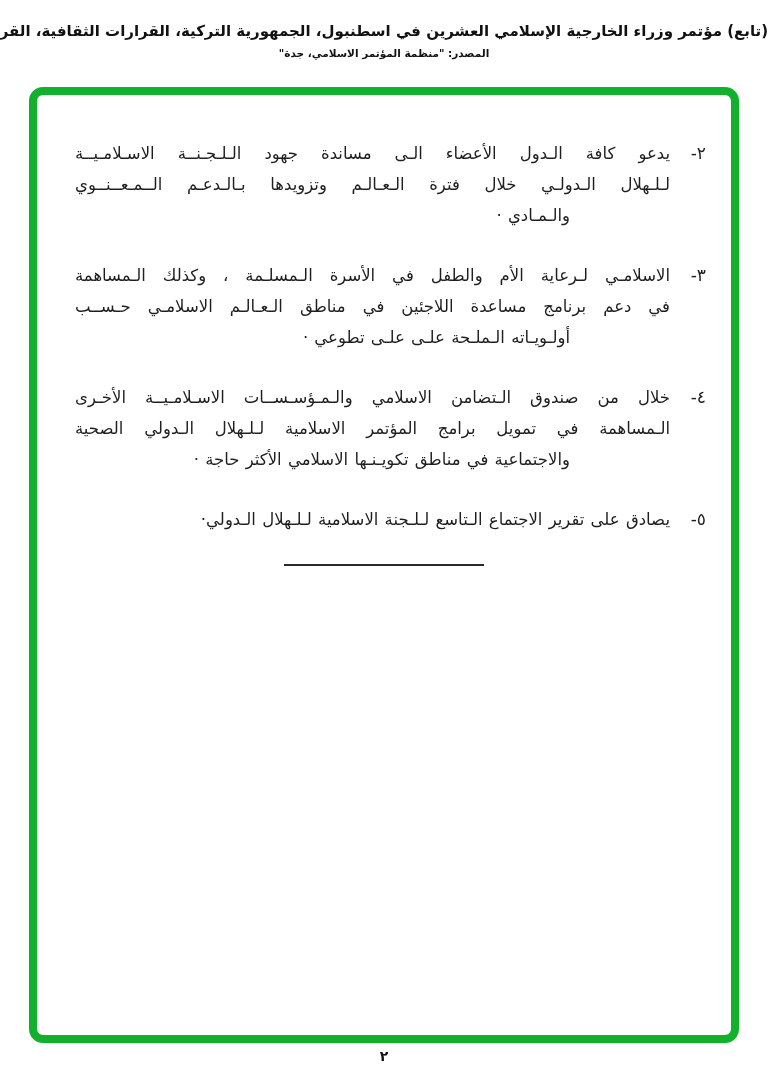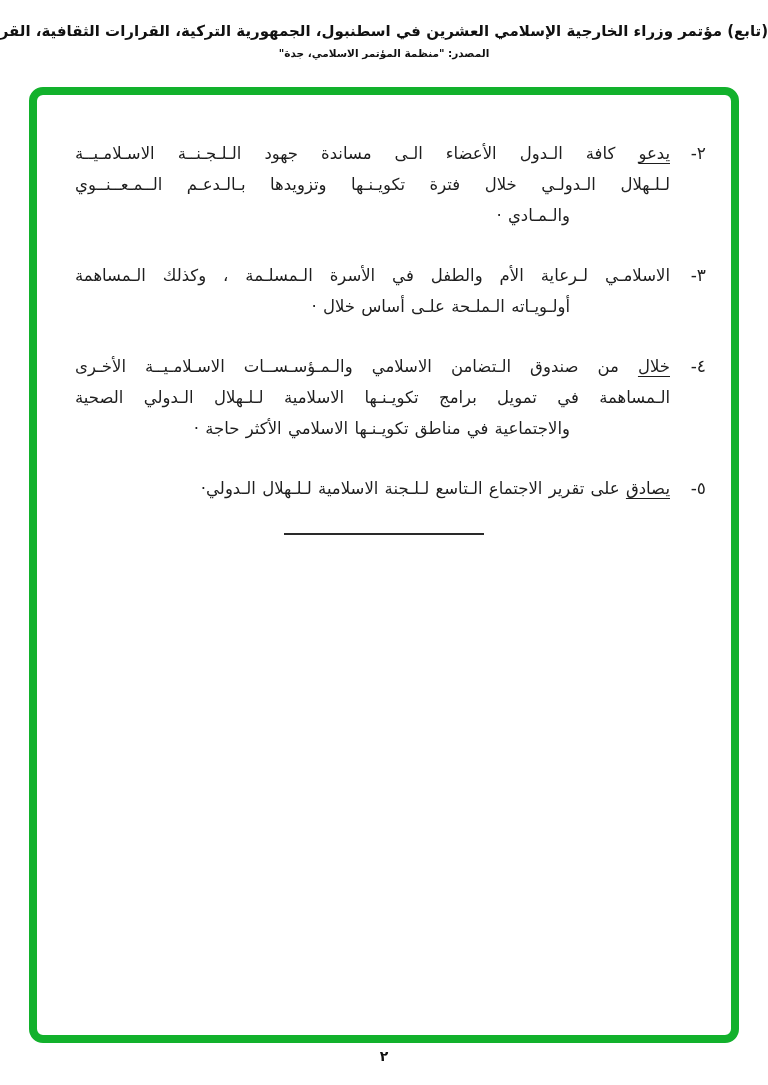--- a/index.html
+++ b/index.html
@@ -69,21 +69,20 @@
   .line.single {
     text-align: right;
     text-align-last: right;
   }
   .line.last {
     text-align: center;
     text-align-last: right;
     padding-right: 100px;
   }
   .kw {
-    text-decoration: underline;
     text-underline-offset: 4px;
   }
   
   .end-rule {
     width: 200px;
     margin: 20px auto 0 auto;
     border-top: 2px solid #2a2a2a;
   }
   
   .page-number {
@@ -103,36 +102,37 @@
   <div class="doc-title">(تابع) مؤتمر وزراء الخارجية الإسلامي العشرين في اسطنبول، الجمهورية التركية، القرارات الثقافية، القرار الرقم ٢٠/١٨-ث</div>
   <div class="doc-source">المصدر: "منظمة المؤتمر الاسلامي، جدة"</div>
 </header>
 
 <div class="frame">
   <div class="content">
       <div class="item">
         <span class="num">٢-</span>
         <div class="itembody">
           <div class="line first"><span class="kw">يدعو</span> كافة الـدول الأعضاء الـى مساندة جهود الـلـجـنــة الاسـلامـيــة</div>
-          <div class="line">لـلـهلال الـدولـي خلال فترة تكويـنـها وتزويدها بـالـدعـم الــمـعــنــوي</div>
+          <div class="line">لـلـهلال الـدولـي خلال فترة الـعـالـم وتزويدها بـالـدعـم الــمـعــنــوي</div>
           <div class="line last">والـمـادي ·</div>
         </div>
       </div>
       <div class="item">
         <span class="num">٣-</span>
         <div class="itembody">
           <div class="line">الاسلامـي لـرعاية الأم والطفل في الأسرة الـمسلـمة ، وكذلك الـمساهمة</div>
-          <div class="line last">أولـويـاته الـملـحة علـى أساس خلال ·</div>
+          <div class="line">في دعم برنامج مساعدة اللاجئين في مناطق الـعـالـم الاسلامـي حـســب</div>
+          <div class="line last">أولـويـاته الـملـحة علـى علـى تطوعي ·</div>
         </div>
       </div>
       <div class="item">
         <span class="num">٤-</span>
         <div class="itembody">
           <div class="line first"><span class="kw">خلال</span> من صندوق الـتضامن الاسلامي والـمـؤسـســات الاسـلامـيــة الأخـرى</div>
-          <div class="line">الـمساهمة في تمويل برامج تكويـنـها الاسلامية لـلـهلال الـدولي الصحية</div>
+          <div class="line">الـمساهمة في تمويل برامج المؤتمر الاسلامية لـلـهلال الـدولي الصحية</div>
           <div class="line last">والاجتماعية في مناطق تكويـنـها الاسلامي الأكثر حاجة ·</div>
         </div>
       </div>
       <div class="item">
         <span class="num">٥-</span>
         <div class="itembody">
           <div class="line first single"><span class="kw">يصادق</span> على تقرير الاجتماع الـتاسع لـلـجنة الاسلامية لـلـهلال الـدولي·</div>
         </div>
       </div>
     </div>

